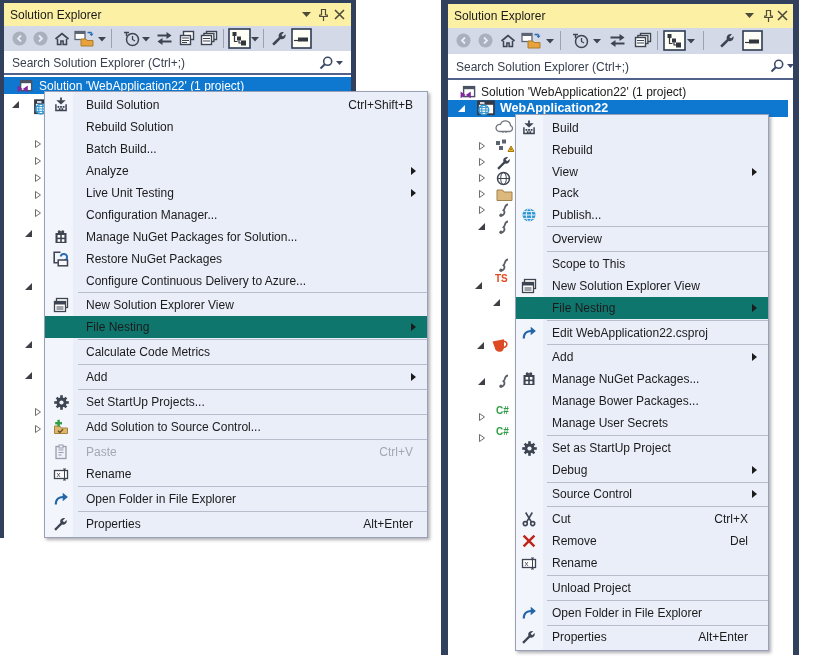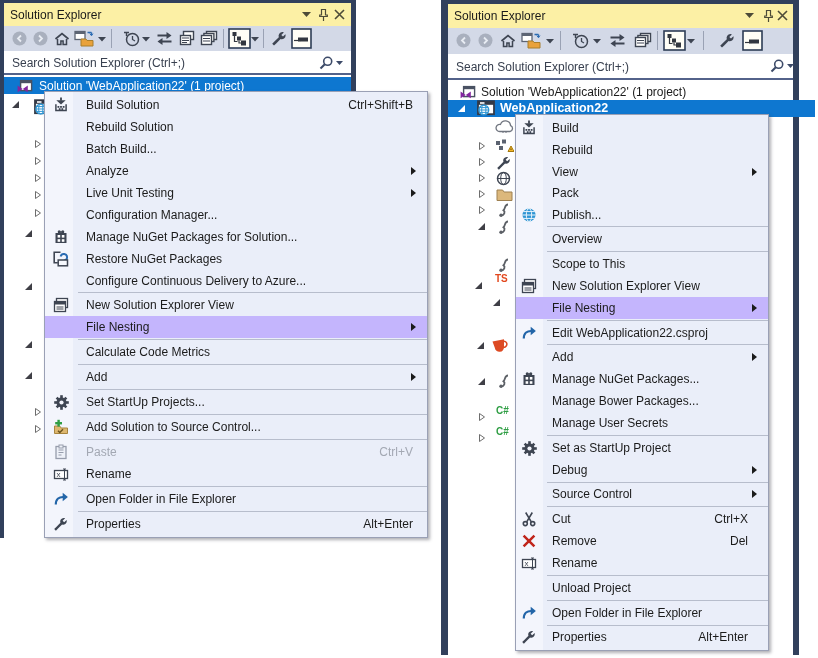--- a/index.html
+++ b/index.html
@@ -22,21 +22,21 @@
   .searchtxt { position:absolute; left:8px; top:4px; font-size:12px; color:#38404f; }
   .treesel { background:#0e77d0; color:#fff; font-size:12px; }
 
   
   .menu { background:#eaeef9; border:1px solid #9aa0b5; box-shadow:2px 2px 3px rgba(80,80,90,.45); }
   .icol { position:absolute; top:0; bottom:0; left:0; background:#f3f5fc; }
   .mi { position:relative; font-size:12px; color:#1b1b1b; }
   .mi .lbl { position:absolute; top:50%; transform:translateY(-50%); white-space:nowrap; }
   .mi .sc  { position:absolute; top:50%; transform:translateY(-50%); }
   .mi.dis  { color:#a3a8b3; }
-  .hl { background:#c4b5fd; }
+  .hl { background:#0f766e; }
   .sep { height:1px; background:#b7bdcc; margin-top:1px; margin-bottom:1px; }
   .arr { position:absolute; right:11px; top:50%; margin-top:-4px; width:0; height:0;
          border-left:5px solid #1b1b1b; border-top:4px solid transparent; border-bottom:4px solid transparent; }
   .mic { position:absolute; top:50%; margin-top:-8px; }
 
   
   #menuL { left:44px; top:91px; width:384px; }
   #menuL .icol { width:28px; }
   #menuL .mi { height:22px; }
   #menuL .mi .lbl { left:41px; }
@@ -81,21 +81,21 @@
 </div>
 <div class="abs toolbar" style="left:448px; top:28px; width:345px; height:26px;"></div>
 <div class="abs searchrow" style="left:448px; top:54px; width:345px; height:23px;">
   <span class="searchtxt" style="top:6px;">Search Solution Explorer (Ctrl+;)</span>
 </div>
 <div class="abs" style="left:448px; top:78px; width:345px; height:2px; background:#53628a;"></div>
 
 <div class="abs" style="left:448px; top:83px; width:345px; height:17px; font-size:12px; color:#1a1a1a;">
   <span style="position:absolute; left:33px; top:2px;">Solution 'WebApplication22' (1 project)</span>
 </div>
-<div class="abs treesel" style="left:448px; top:100px; width:367px; height:17px;">
+<div class="abs treesel" style="left:448px; top:100px; width:340px; height:17px;">
   <span style="position:absolute; left:52px; top:1px; font-weight:bold; font-size:12.5px;">WebApplication22</span>
 </div>
 <div id="rtree"></div>
 
 <div id="menuL" class="abs menu">
   <div class="icol"></div>
   <div class="pad"></div>
   <div class="mi">
       <span class="lbl">Build Solution</span>
       <svg class="mic" width="16" height="16">

